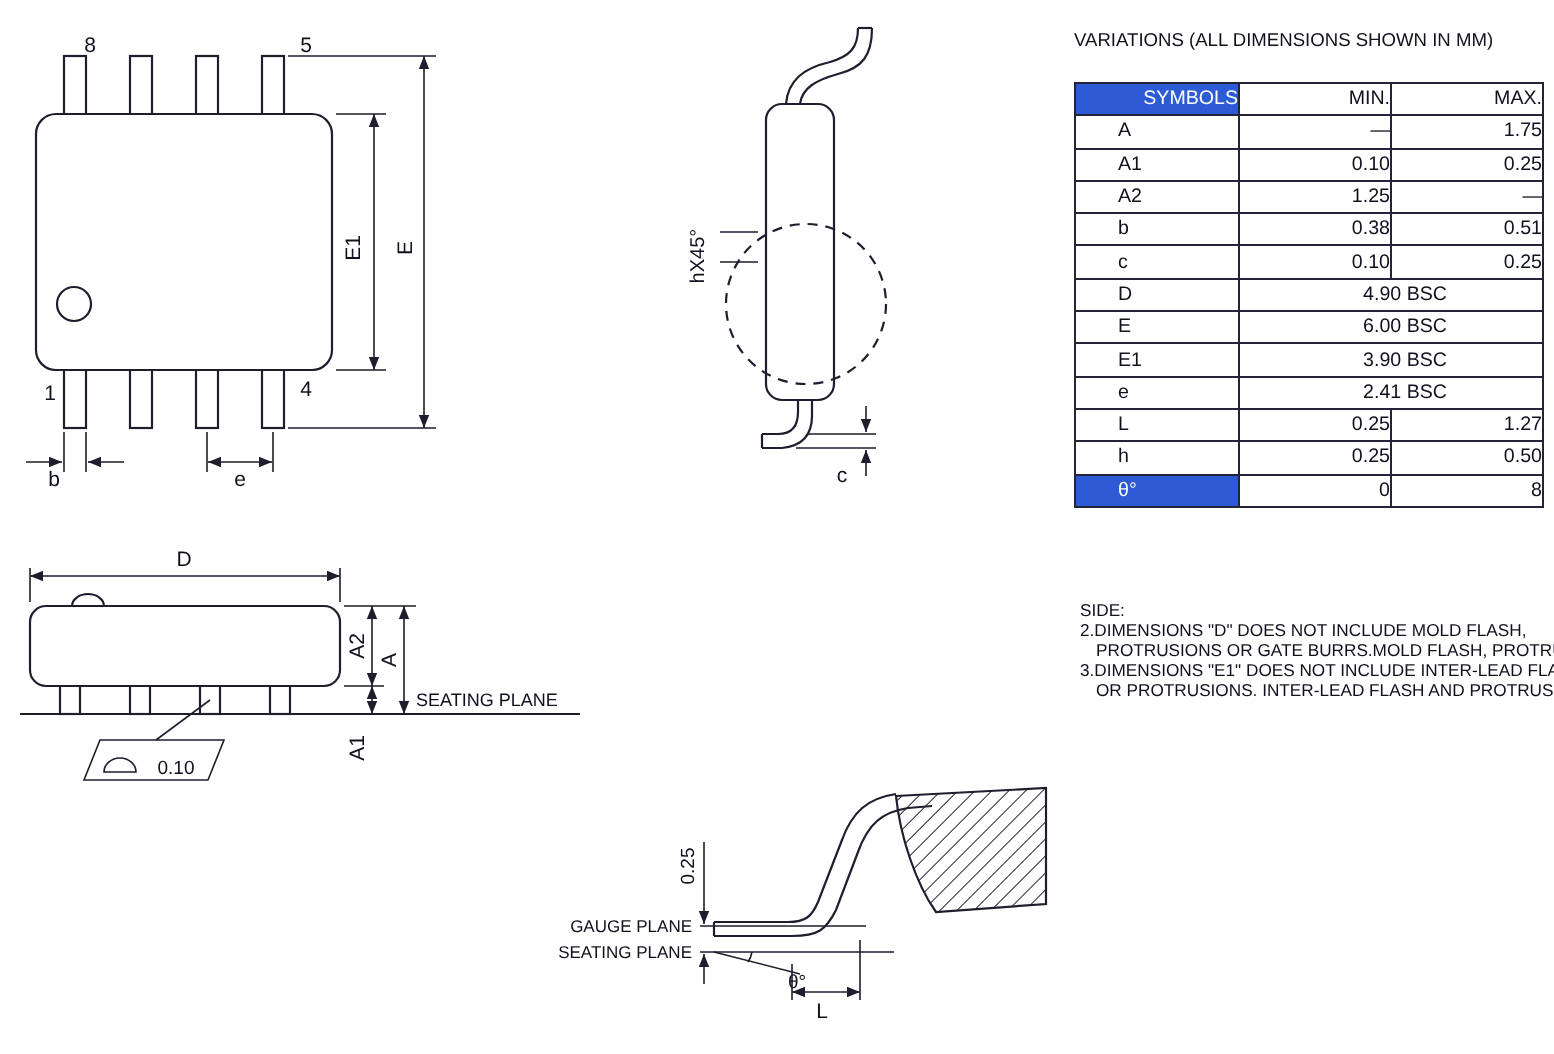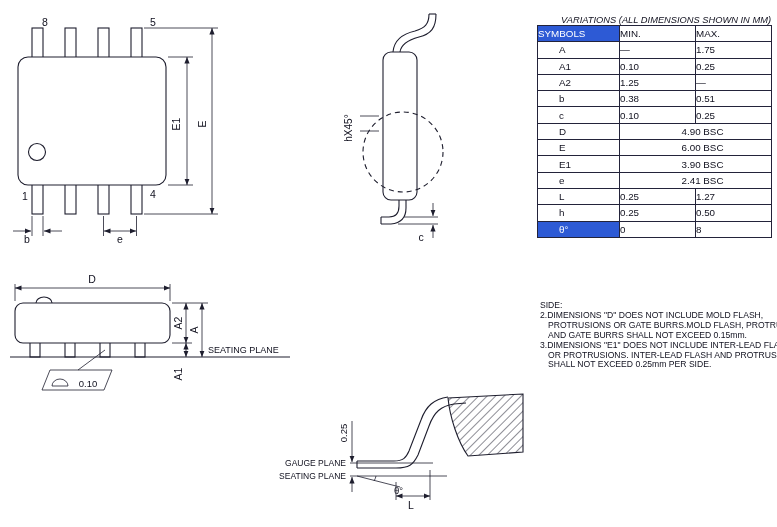--- a/index.html
+++ b/index.html
@@ -3,24 +3,24 @@
 <meta charset="utf-8">
 <style>
   * { margin:0; padding:0; box-sizing:border-box; }
   html,body { background:#ffffff; }
   body { font-family:"Liberation Sans", sans-serif; color:#10101e; }
   #canvas { position:relative; width:777px; height:527px; background:#ffffff; overflow:hidden; }
   #canvas > svg { position:absolute; left:0; top:0; }
   svg text { font-family:"Liberation Sans", sans-serif; fill:#10101e; }
 
   .tbl-wrap { position:absolute; left:537px; top:15px; width:234px; }
-  .tbl-title { font-size:9.3px; text-align:right; margin-bottom:0; white-space:nowrap;font-style:italic; }
+  .tbl-title { font-size:9.3px; text-align:left; margin-bottom:16px; white-space:nowrap; }
   table { border-collapse:collapse; width:100%; table-layout:fixed; }
   th,td { border:1px solid #23233a; font-size:9.8px; font-weight:normal;
-          height:16.3px; text-align:left; padding:0; overflow:hidden; }
+          height:16.3px; text-align:right; padding:0; overflow:hidden; }
   td.sym { text-align:left; padding-left:21px; }
   td.bsc { text-align:center; padding-left:14px; }
   .hl { background:#2d5ad5; color:#ffffff; }
 
   .notes { position:absolute; left:540px; top:301px; width:236px;
            font-size:8.6px; line-height:9.9px; white-space:nowrap; }
   .notes .cont { padding-left:8px; }
 </style>
 </head>
 <body>
@@ -229,19 +229,17 @@
             <td>8</td>
           </tr>
       </tbody>
     </table>
   </div>
 
   <div class="notes">
     <div>SIDE:</div>
     <div>2.DIMENSIONS "D" DOES NOT INCLUDE MOLD FLASH,</div>
     <div class="cont">PROTRUSIONS OR GATE BURRS.MOLD FLASH, PROTRUSIONS</div>
-    <div class="cont">AND GATE BURRS SHALL NOT EXCEED 0.15mm.</div>
     <div>3.DIMENSIONS "E1" DOES NOT INCLUDE INTER-LEAD FLASH,</div>
     <div class="cont">OR PROTRUSIONS. INTER-LEAD FLASH AND PROTRUSIONS</div>
-    <div class="cont">SHALL NOT EXCEED 0.25mm PER SIDE.</div>
   </div>
 
 </div>
 
 </body></html>

